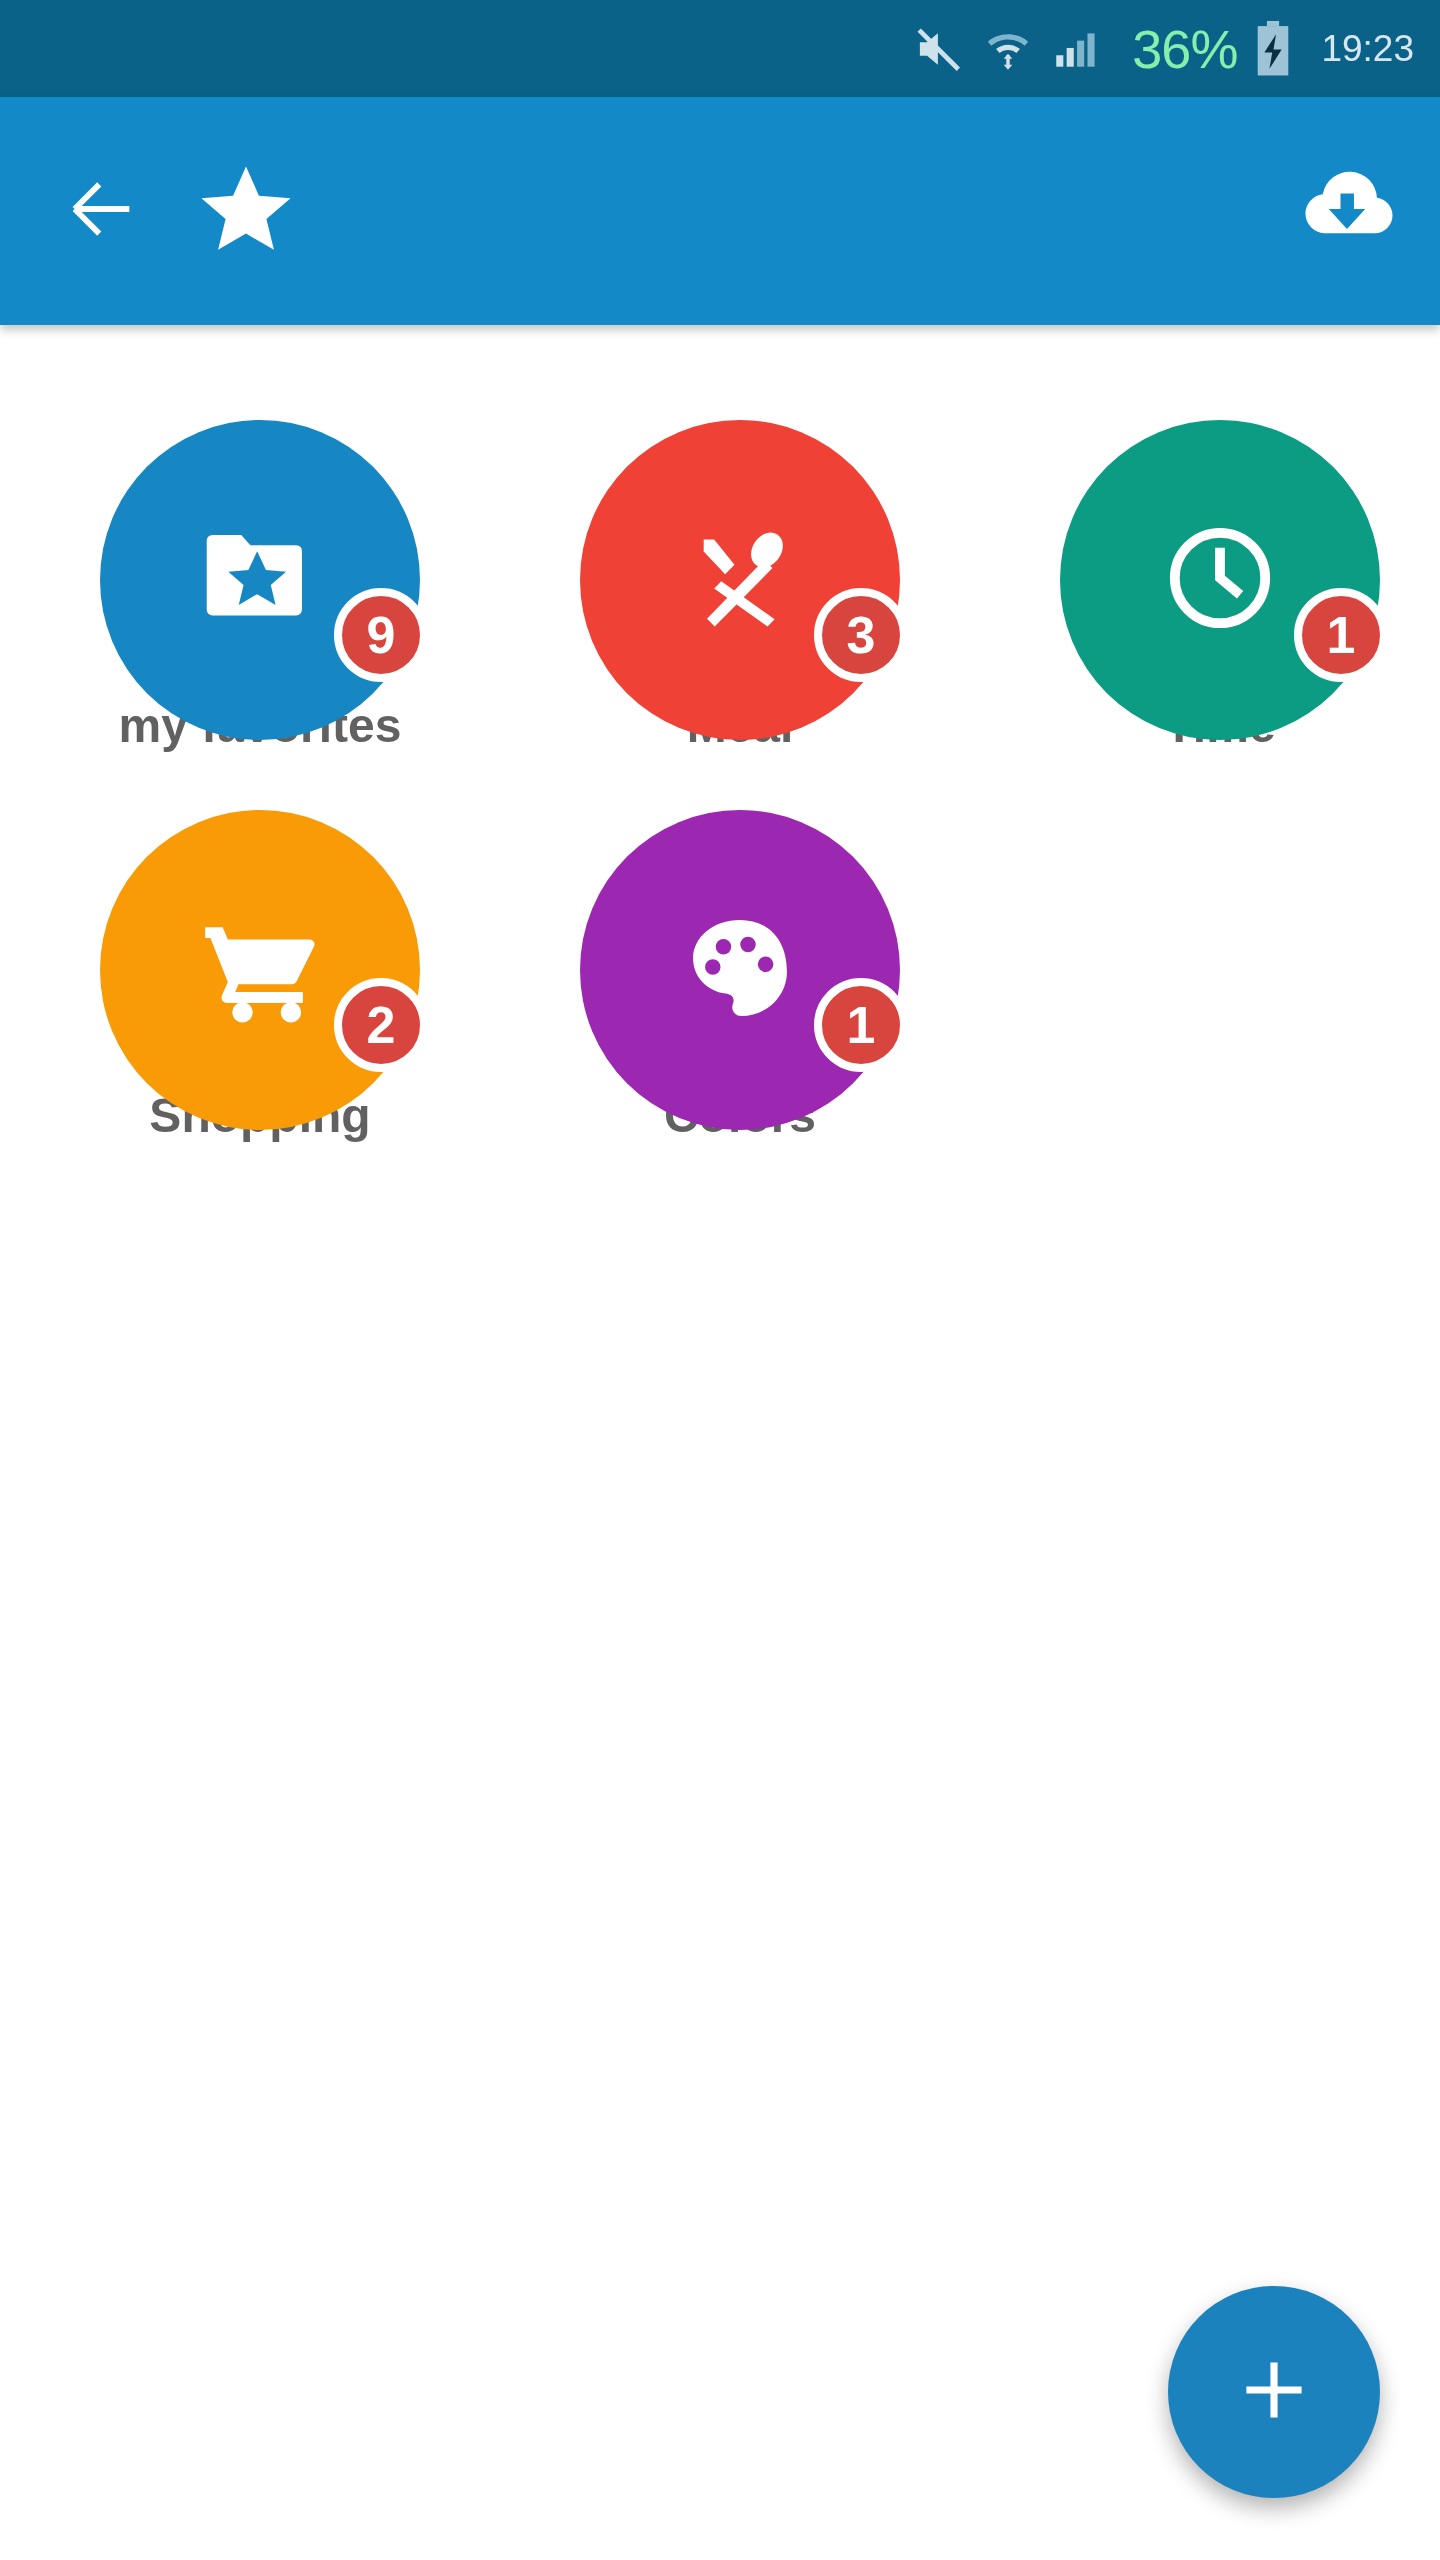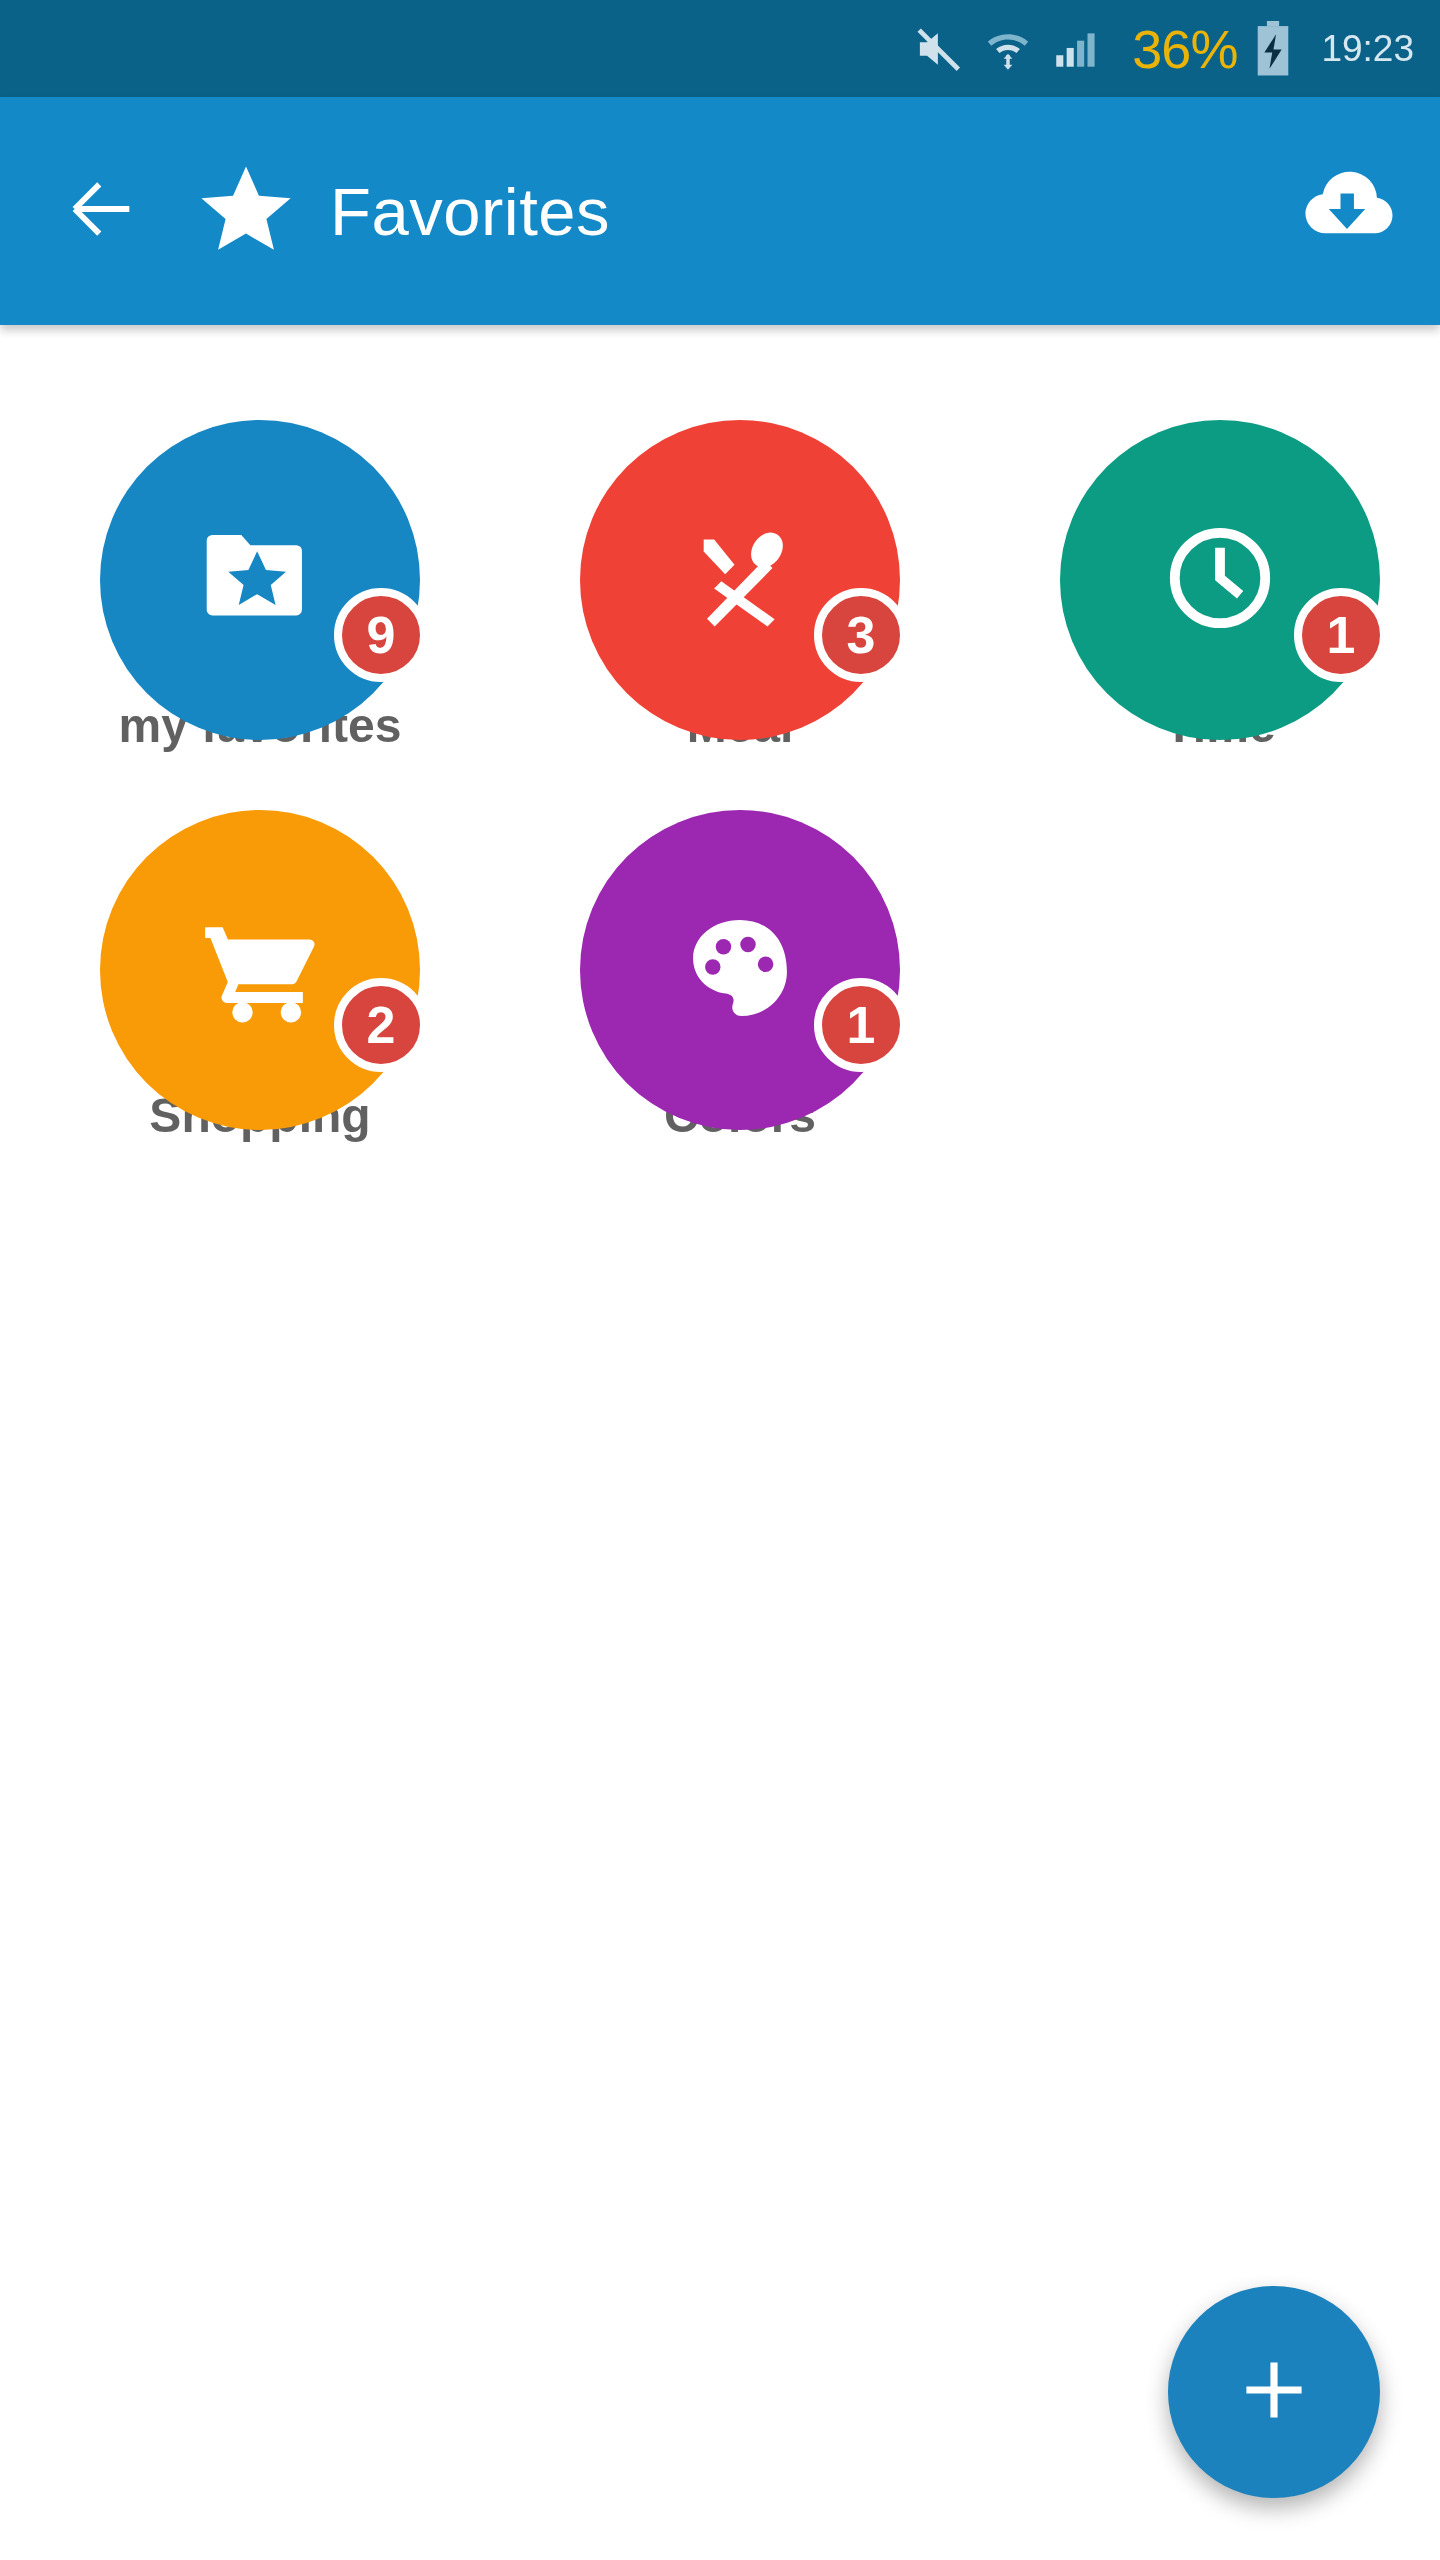--- a/index.html
+++ b/index.html
@@ -31,21 +31,21 @@
     justify-content: flex-end;
     padding-right: 26px;
   }
   .status-icons {
     display: flex;
     align-items: center;
     gap: 16px;
   }
   .sb-icon { display: flex; align-items: center; justify-content: center; }
   .sb-text {
-    color: #eab308;
+    color: #86efac;
     font-size: 54px;
     font-weight: 400;
     letter-spacing: -1px;
     line-height: 1;
     margin-left: 16px;
   }
   .sb-clock {
     color: #d7e7f0;
     font-size: 37px;
     font-weight: 400;
@@ -228,21 +228,20 @@
         </svg>
       </span>
     </div>
 
     <div class="titlewrap">
       <span class="star-icon">
         <svg width="100" height="100" viewBox="0 0 24 24">
           <path d="M12 1.8l3.1 7.0 7.6.6-5.8 5.0 1.8 7.4L12 17.9 5.3 21.8l1.8-7.4-5.8-5.0 7.6-.6L12 1.8z" fill="#ffffff"></path>
         </svg>
       </span>
-      <span class="app-title">Favorites</span>
     </div>
 
     <div class="cloud-btn">
       <span>
         <svg width="104" height="104" viewBox="0 0 24 24">
           <path d="M18.9 9.4A6.3 6.3 0 006.4 8.6 4.6 4.6 0 002.4 13a4.6 4.6 0 004.6 4.6h11.4A4.1 4.1 0 0022.5 13.5a4.1 4.1 0 00-3.6-4.1z" fill="#ffffff"></path>
           <path d="M10.5 8.4h3.1v3.6h2.6L12 16.6 7.8 12h2.7V8.4z" fill="#1389c8"></path>
         </svg>
       </span>
     </div>

